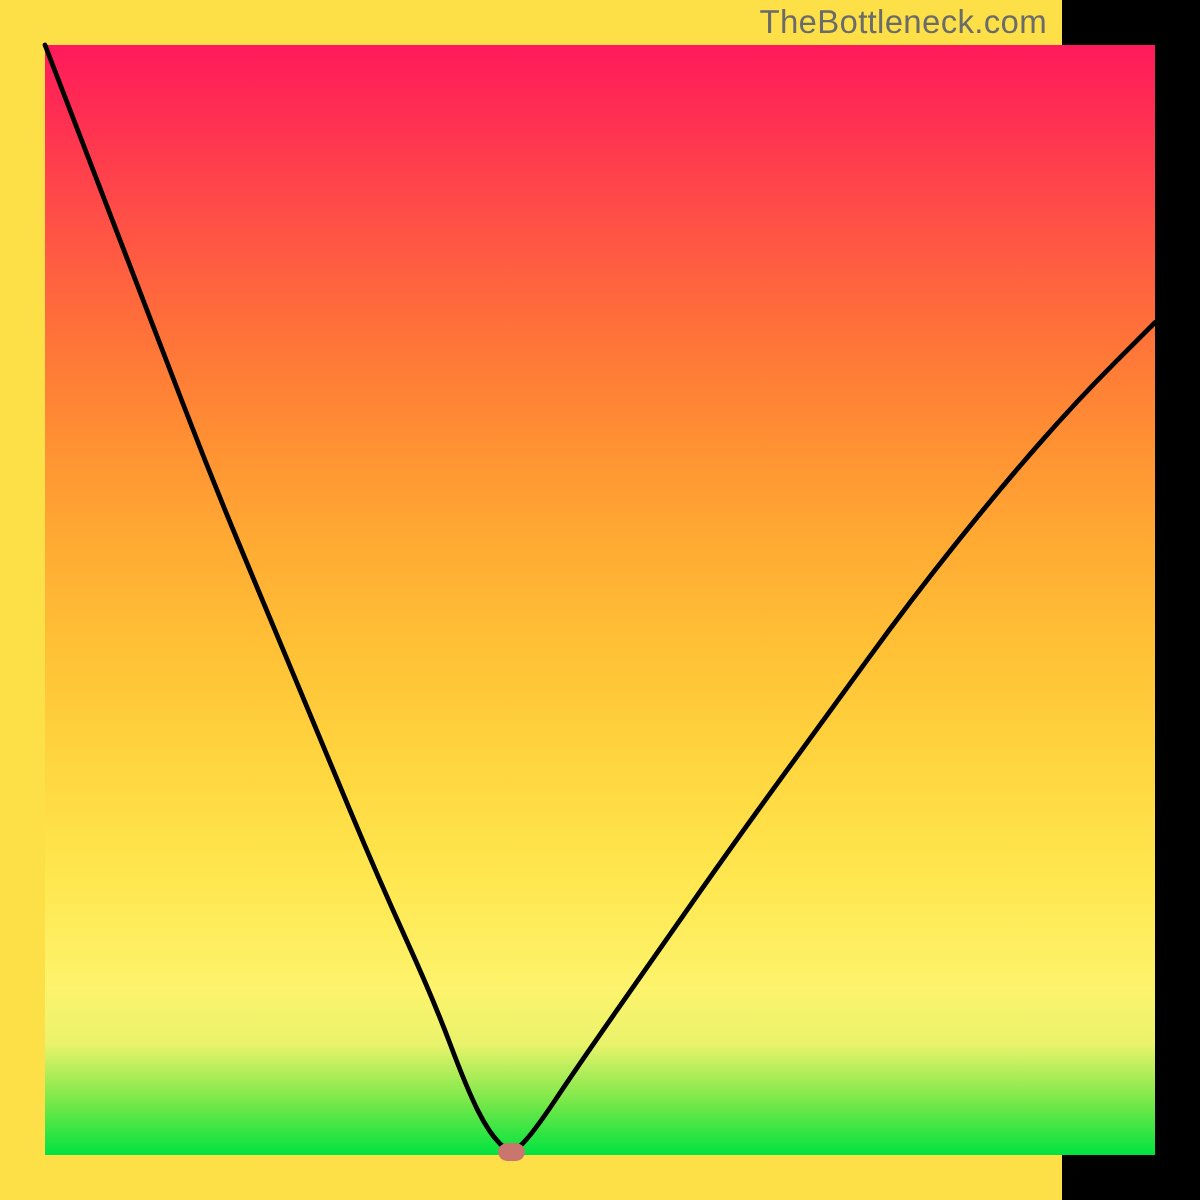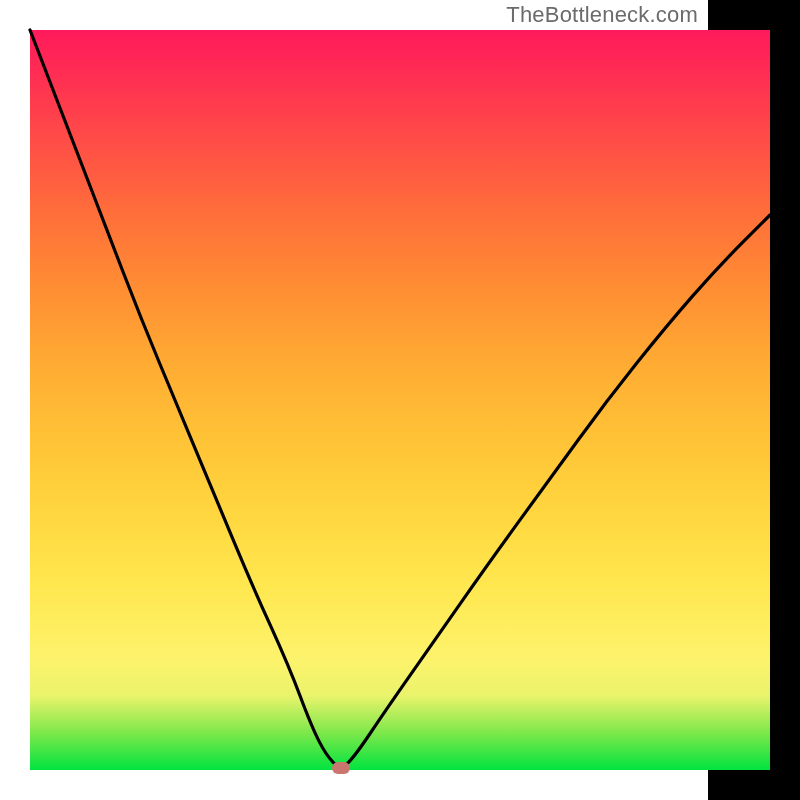--- a/index.html
+++ b/index.html
@@ -8,21 +8,21 @@
     width: 800px;
     height: 800px;
     background: #000;
     font-family: Arial, Helvetica, sans-serif;
     overflow: hidden;
   }
   .frame {
     position: relative;
     width: 708px;
     height: 800px;
-    background: #ffffff;
+    background: #fde047;
   }
   .plot {
     position: absolute;
     left: 30px;
     top: 30px;
     width: 740px;
     height: 740px;
     
     background: linear-gradient(
       to top,

